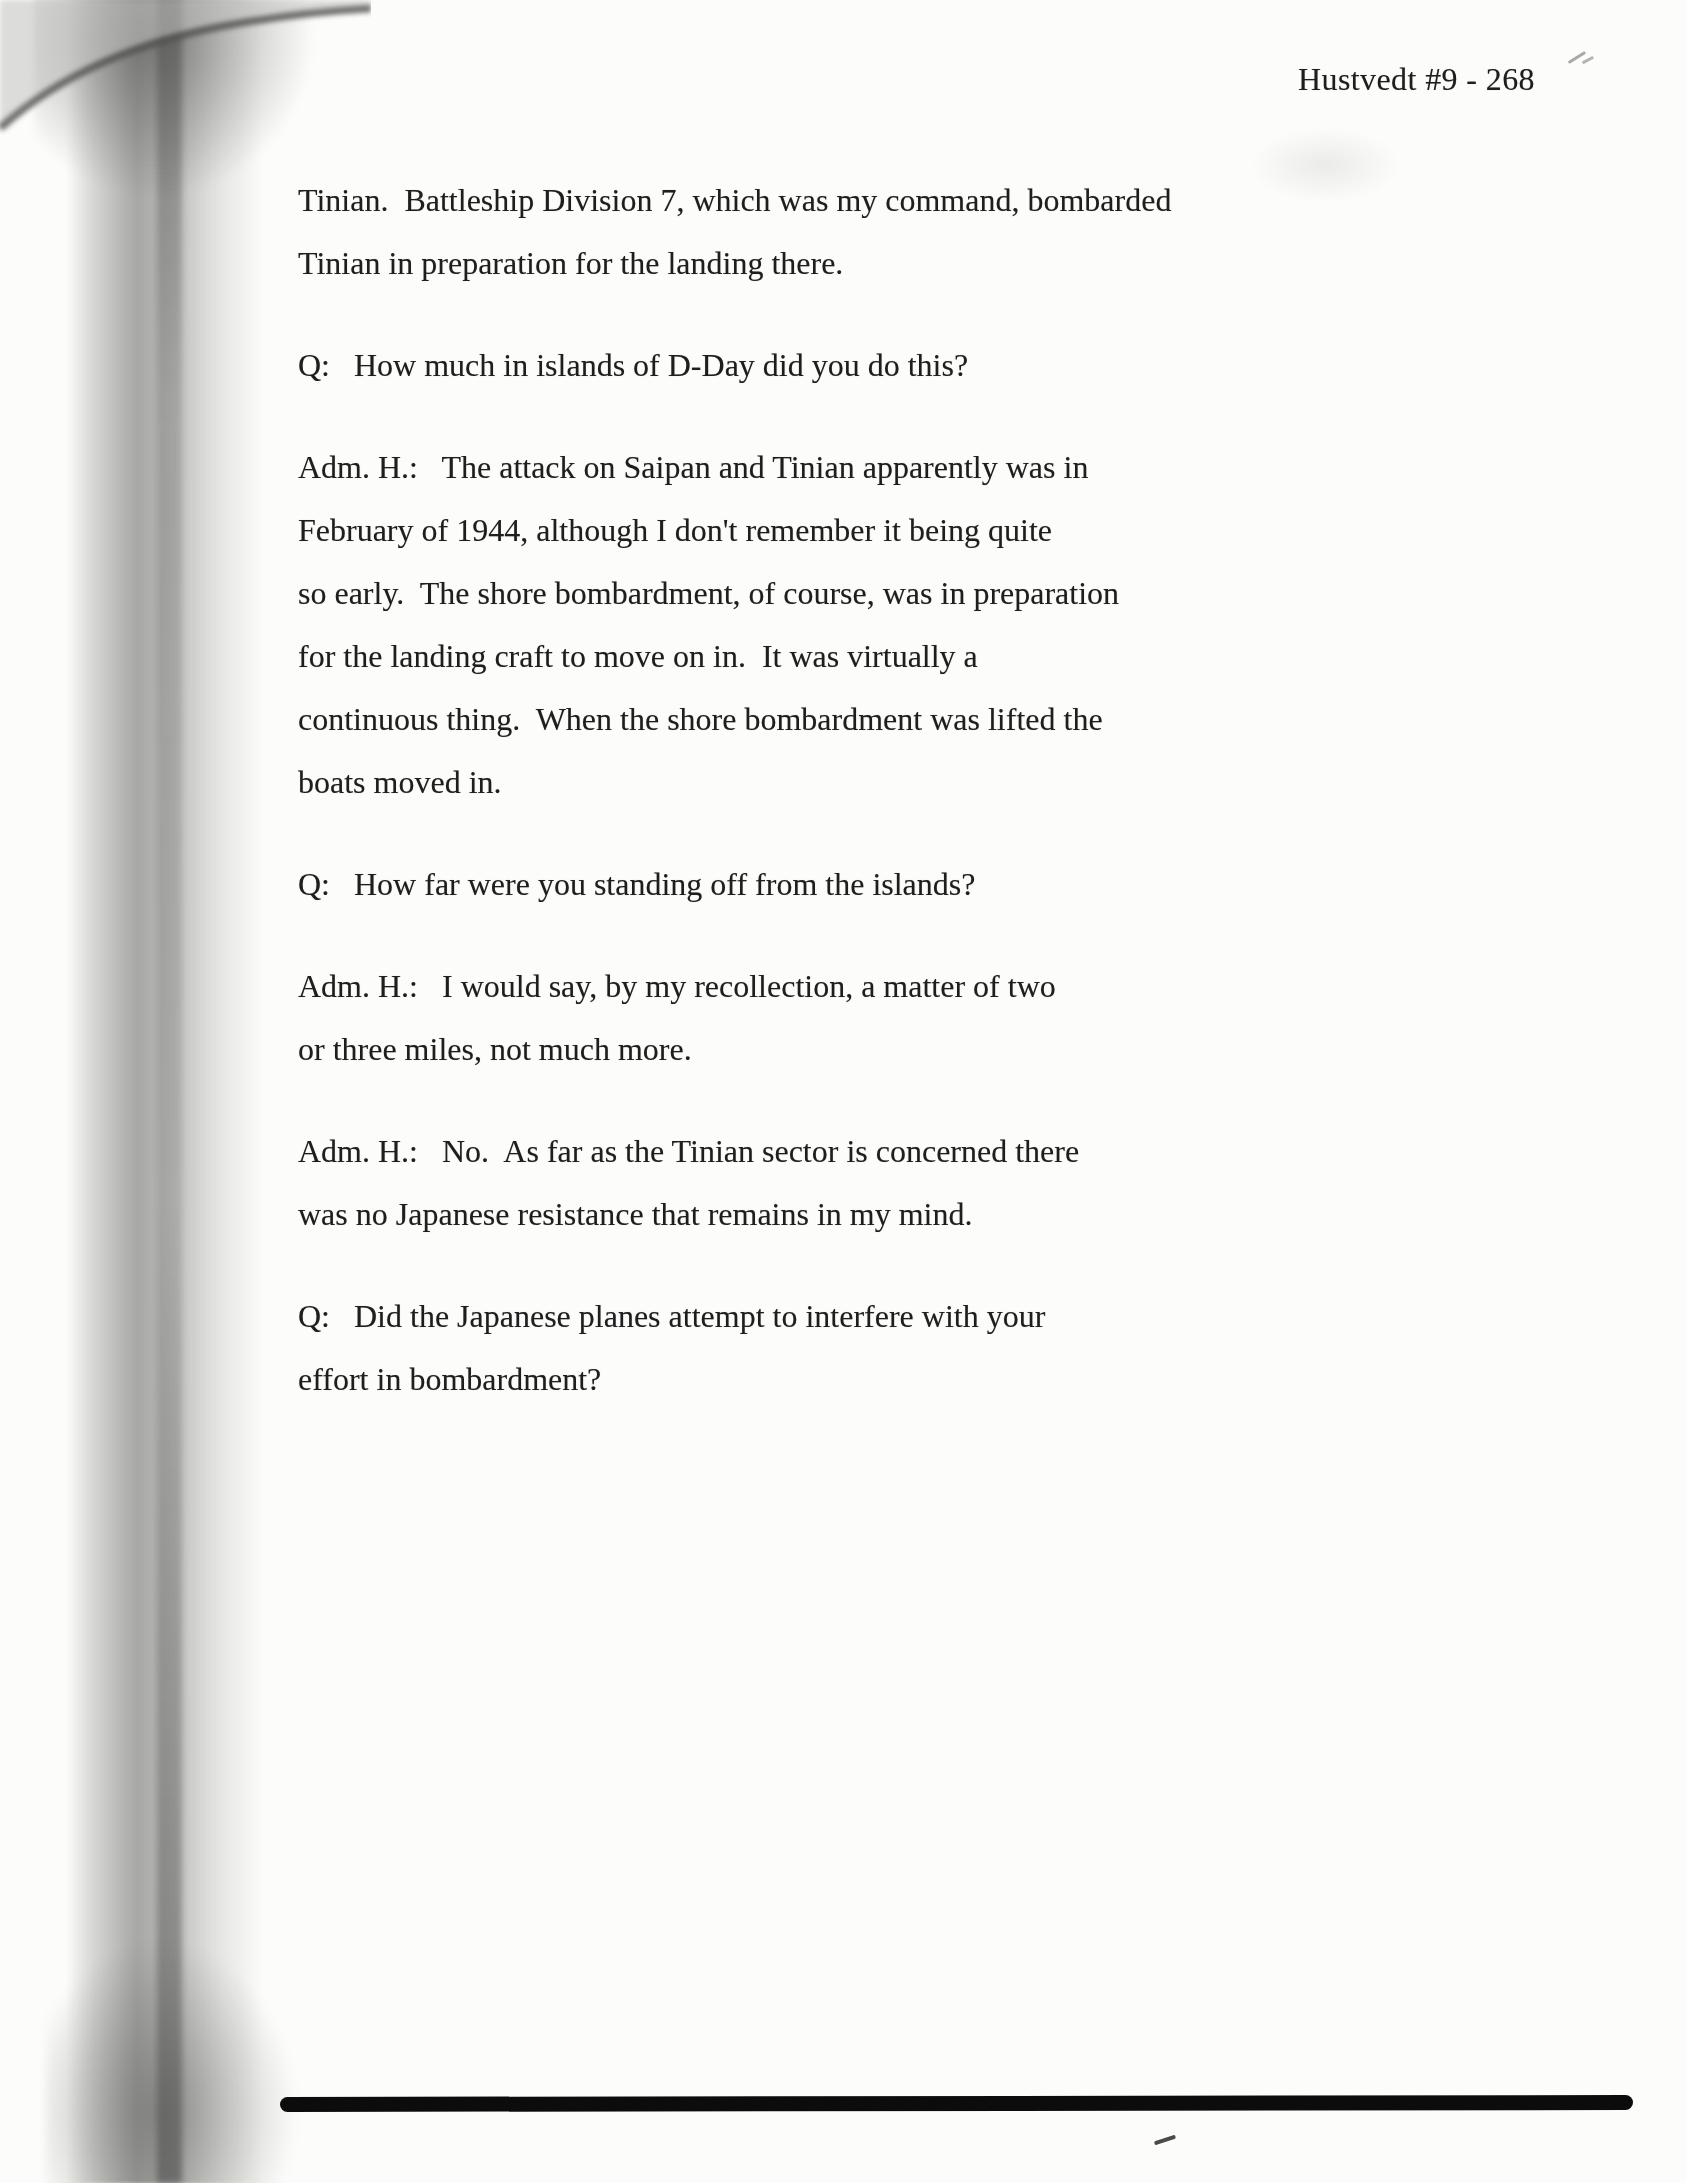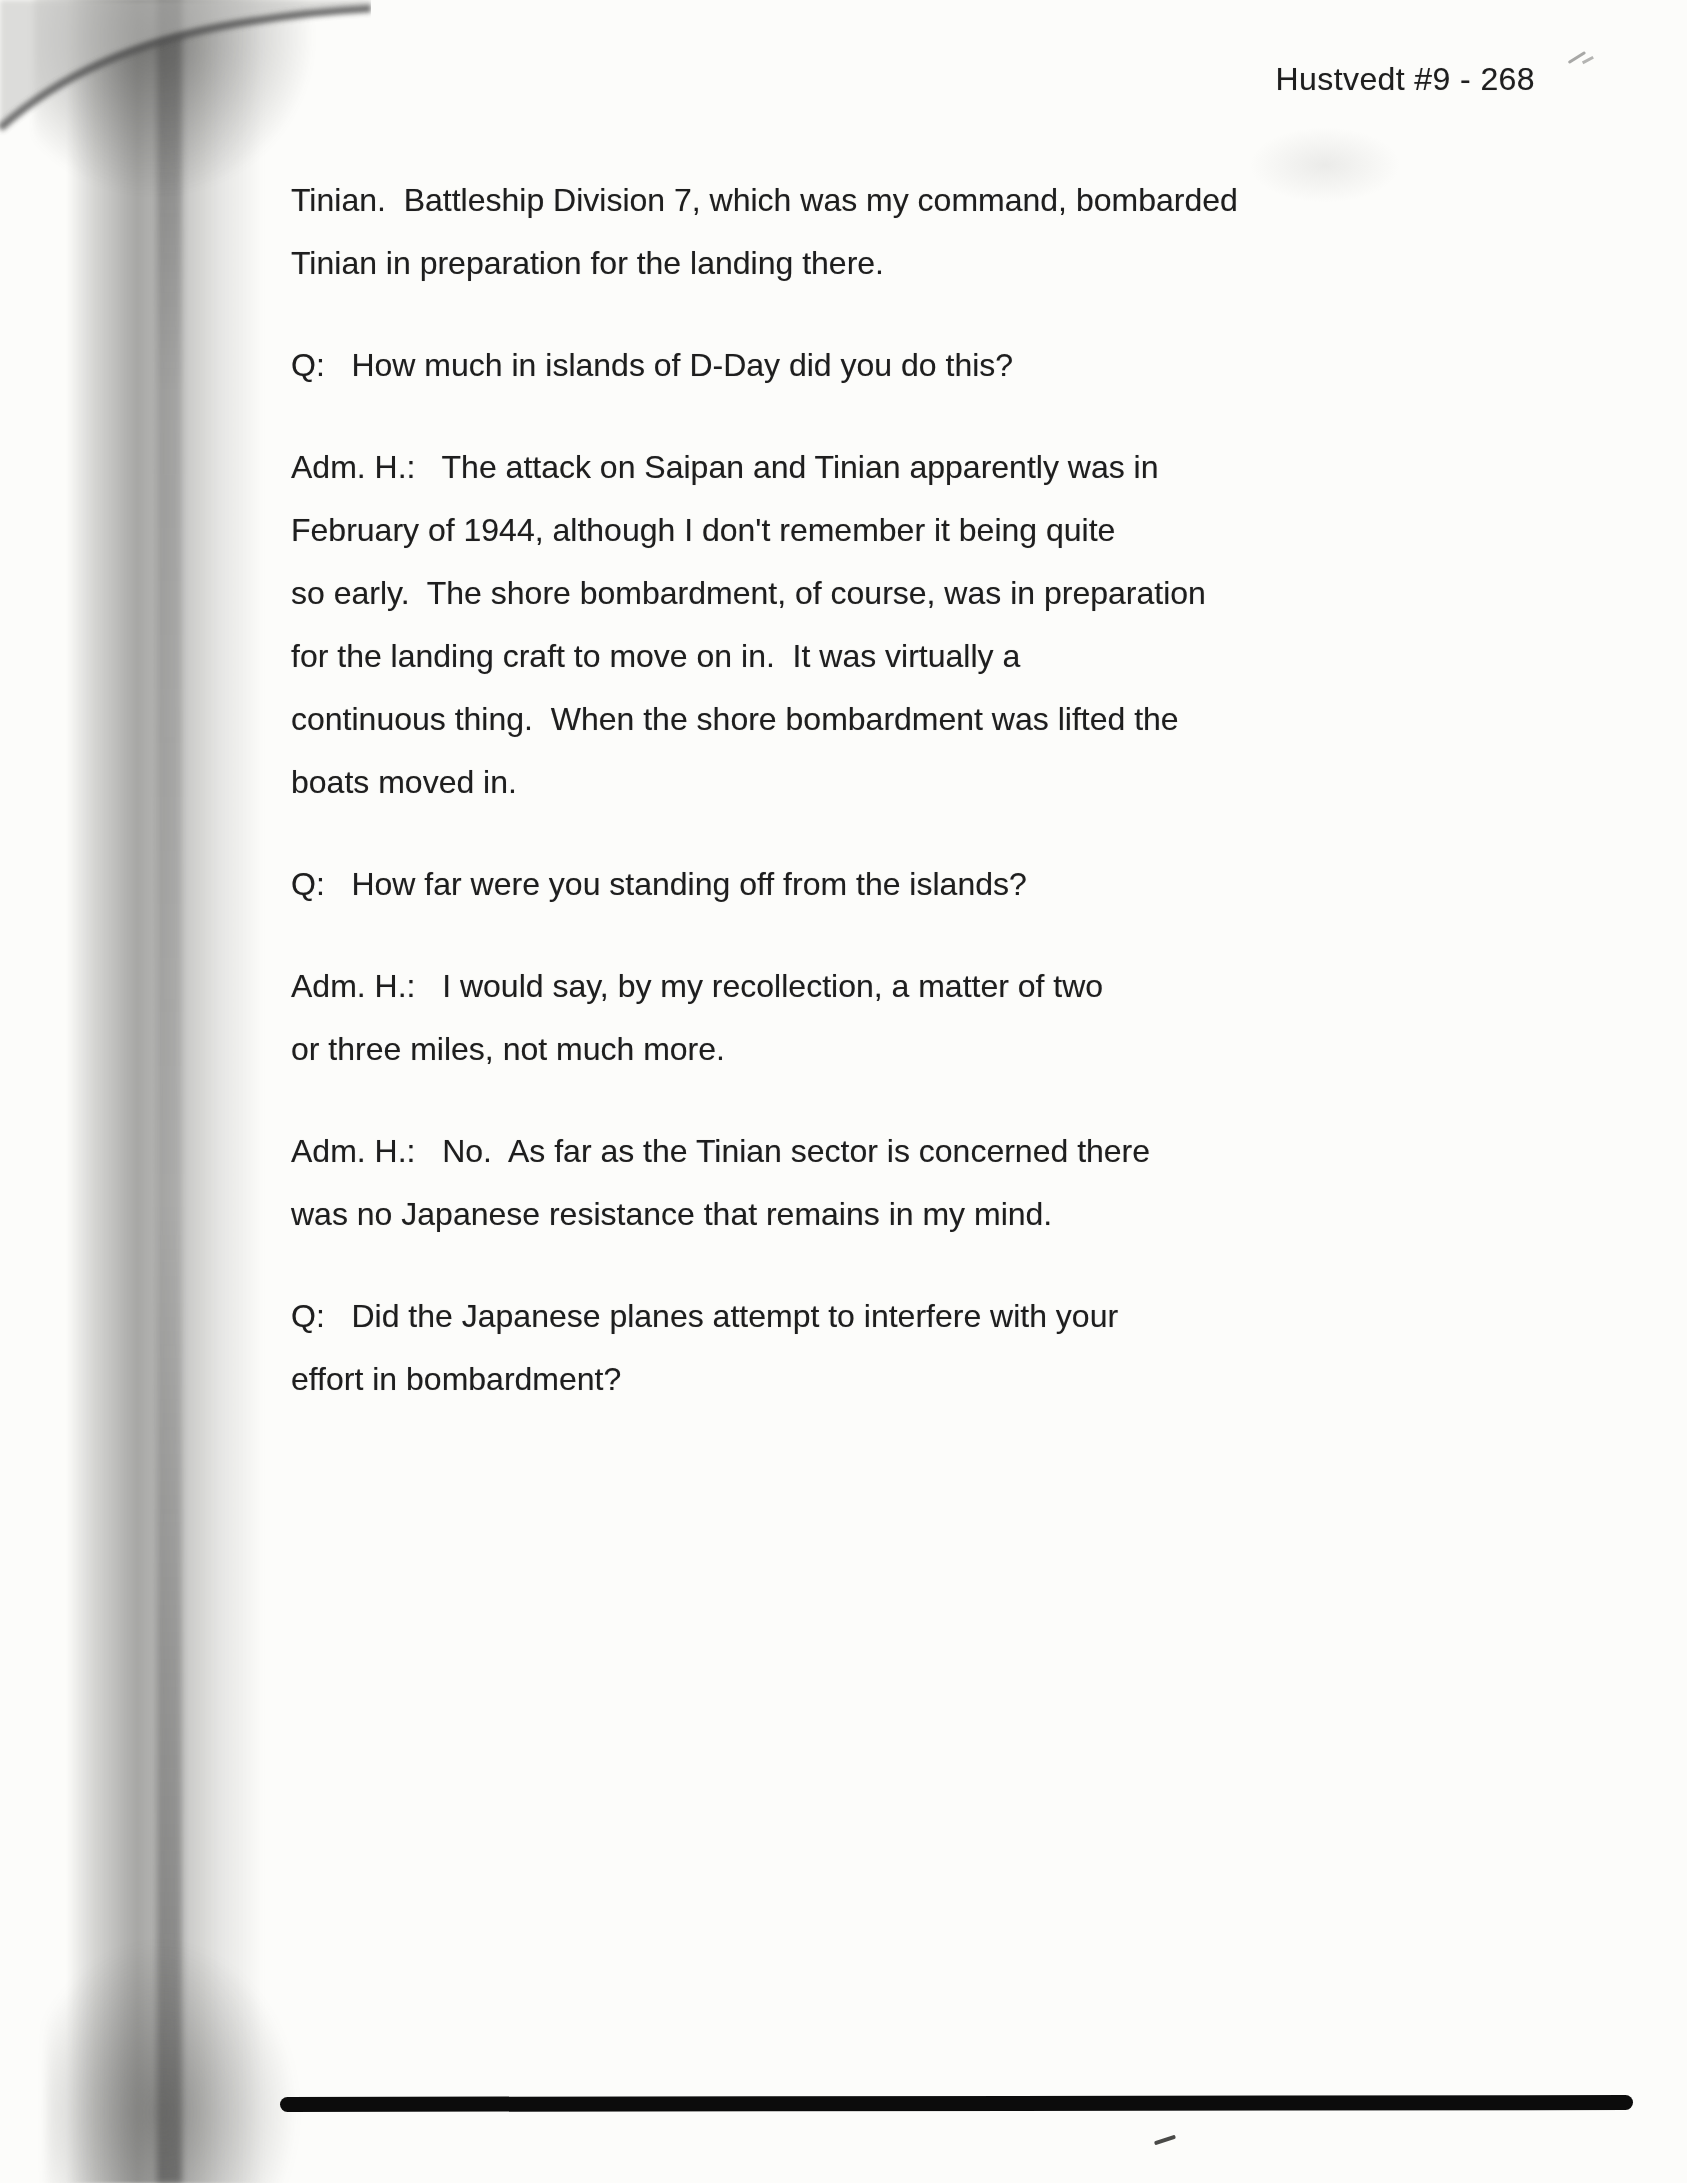--- a/index.html
+++ b/index.html
@@ -6,21 +6,21 @@
     margin: 0;
     padding: 0;
     background: #ffffff;
   }
   .page {
     position: relative;
     width: 1687px;
     height: 2183px;
     background: #fcfcfa;
     overflow: hidden;
-    font-family: Liberation Sans, sans-serif;
+    font-family: Liberation Serif, serif;
     color: #1e1e1e;
   }
 
   
   .gutter {
     position: absolute;
     left: 66px; top: 0;
     width: 198px; height: 2183px;
     background: linear-gradient(90deg,
       rgba(150,150,148,0) 0%,
@@ -108,21 +108,21 @@
     position: absolute;
     top: 61px;
     right: 152px;
     font-size: 32px;
     letter-spacing: 0.4px;
     white-space: pre;
     text-shadow: 0 0 0.8px rgba(30,30,30,0.35);
   }
   .transcript {
     position: absolute;
-    left: 291px; top: 169px;
+    left: 298px; top: 169px;
     width: 1316px;
     font-size: 32px;
     line-height: 63px;
   }
   .para {
     margin: 0 0 39px 0;
     white-space: pre-wrap;
     text-shadow: 0 0 0.8px rgba(30,30,30,0.35);
   }
 </style>

